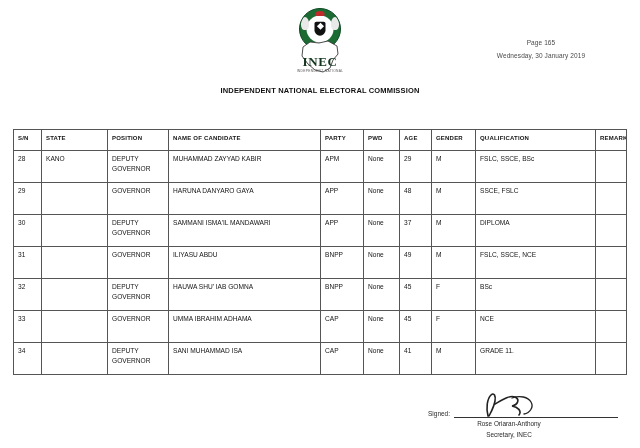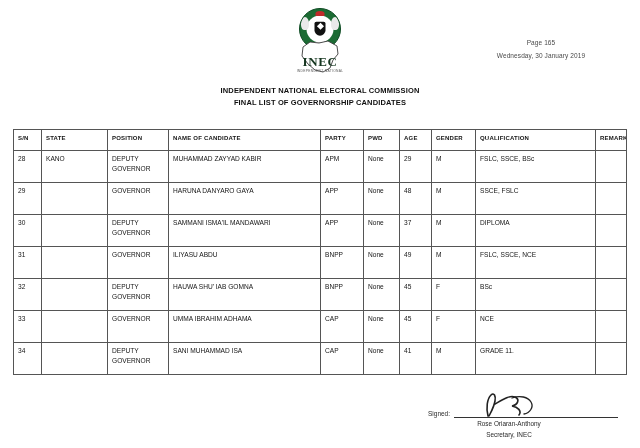--- a/index.html
+++ b/index.html
@@ -271,21 +271,20 @@
     <svg class="logo-map" viewBox="0 0 46 36">
       <path d="M6 9 L13 4 L22 5 L31 3 L40 8 L41 16 L36 22 L33 30 L26 34 L18 32 L11 26 L5 18 Z" fill="#ffffff" stroke="#3a3a3a" stroke-width="0.9"></path>
     </svg>
     <div class="logo-text">INEC</div>
     <div class="logo-sub">INDEPENDENT  NATIONAL</div>
   </div>
 </div>
 
 <div class="titles">
   <div>INDEPENDENT NATIONAL ELECTORAL COMMISSION</div>
-  <div>FINAL LIST OF GOVERNORSHIP CANDIDATES</div>
 </div>
 
 <div class="table-wrap">
   <table class="reg">
     <thead>
       <tr>
         <th class="c-sn">S/N</th>
         <th class="c-state">STATE</th>
         <th class="c-pos">POSITION</th>
         <th class="c-name">NAME OF CANDIDATE</th>

